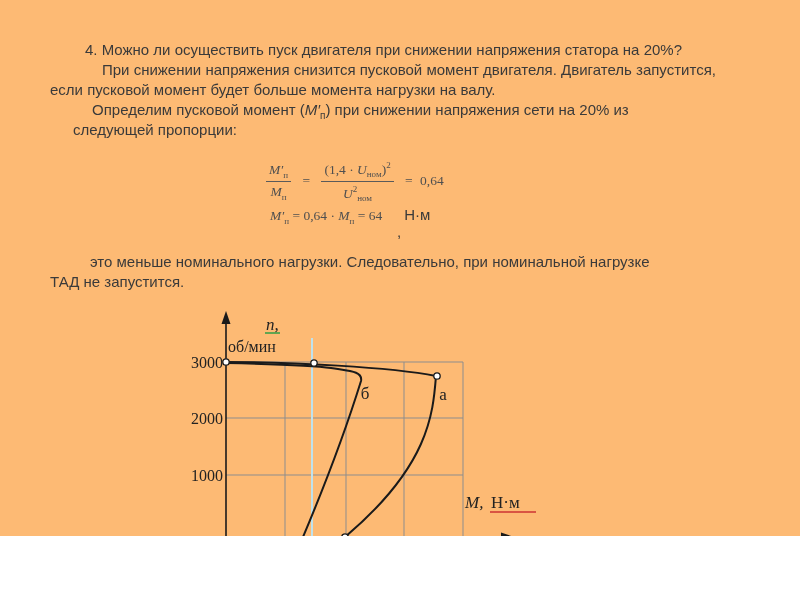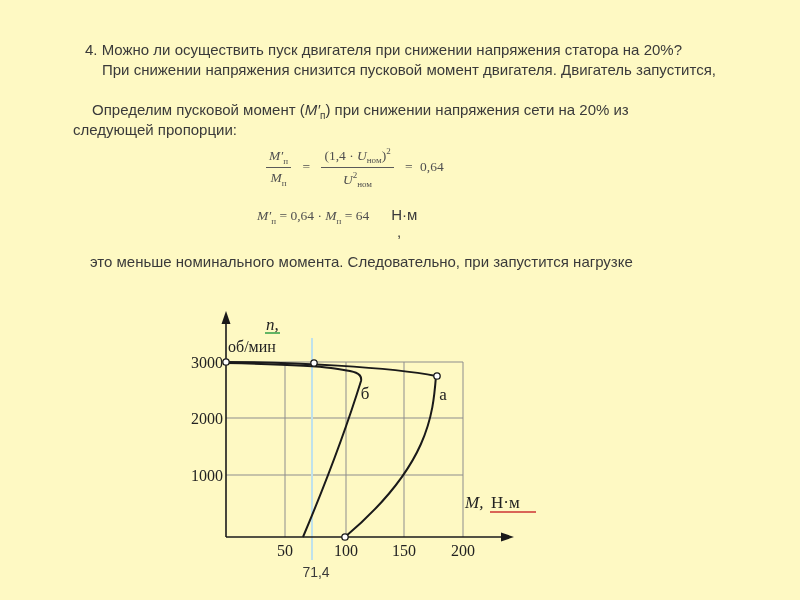--- a/index.html
+++ b/index.html
@@ -1,16 +1,16 @@
 <!DOCTYPE html>
 <html><head>
 <meta charset="utf-8">
 <style>
   html,body{margin:0;padding:0;background:#fff;}
-  #page{position:relative;width:800px;height:600px;background:#fef9c3;overflow:hidden;
+  #page{position:relative;width:800px;height:536px;background:#fdba74;overflow:hidden;
         font-family:"Liberation Sans",sans-serif;color:#3a3a3a;}
   .tline{position:absolute;font-size:15px;line-height:20px;white-space:nowrap;}
   .tline sub{font-size:10px;}
   .formula{position:absolute;font-family:"Liberation Serif",serif;color:#4f4f4f;
            font-size:13.5px;white-space:nowrap;}
   .formula .var{font-style:italic;}
   .formula sub{font-size:9px;}
   .formula sup{font-size:9px;}
   .frac{display:inline-block;vertical-align:middle;text-align:center;margin:0 4px;}
   .frac .num{display:block;border-bottom:1px solid #5a5a5a;padding:0 3px 2px;}
@@ -22,45 +22,47 @@
   .svg-serif{font-family:"Liberation Serif",serif;fill:#222;}
   .svg-sans{font-family:"Liberation Sans",sans-serif;fill:#3a3a3a;}
 </style>
 </head>
 <body>
 
 <div id="page">
 
   <div class="tline" style="left:85px;top:40px;">4. Можно ли осуществить пуск двигателя при снижении напряжения статора на 20%?</div>
   <div class="tline" style="left:102px;top:60px;">При снижении напряжения снизится пусковой момент двигателя. Двигатель запустится,</div>
+  <div class="tline" style="left:50px;top:80px;">если пусковой момент будет больше момента нагрузки на валу.</div>
   <div class="tline" style="left:92px;top:100px;">
     <span>Определим пусковой момент (</span><span style="font-style:italic;">M′</span><sub>п</sub><span>) при снижении напряжения сети на 20% из</span>
   </div>
   <div class="tline" style="left:50px;top:120px;margin-left:23px;">следующей пропорции:</div>
 
-  <div class="formula" style="left:262px;top:146px;">
+  <div class="formula" style="left:262px;top:160px;">
     <span class="frac">
       <span class="num"><span class="var">M′</span><sub>п</sub></span>
       <span class="den"><span class="var">M</span><sub>п</sub></span>
     </span>
     <span class="op">=</span>
     <span class="frac">
       <span class="num"><span>(1,4 · </span><span class="var">U</span><sub>ном</sub><span>)</span><sup>2</sup></span>
       <span class="den"><span class="var">U</span><sup>2</sup><sub>ном</sub></span>
     </span>
     <span class="op">=</span>
     <span>0,64</span>
   </div>
 
-  <div class="formula" style="left:257px;top:206px;">
+  <div class="formula" style="left:270px;top:206px;">
     <span class="var">M′</span><sub>п</sub><span> = 0,64 · </span><span class="var">M</span><sub>п</sub><span> = 64</span><span class="unit-sans">Н·м</span>
   </div>
   <div class="tline" style="left:397px;top:222px;">,</div>
 
-  <div class="tline" style="left:90px;top:252px;">это меньше номинального момента. Следовательно, при запустится нагрузке</div>
+  <div class="tline" style="left:90px;top:252px;">это меньше номинального нагрузки. Следовательно, при номинальной нагрузке</div>
+  <div class="tline" style="left:50px;top:272px;">ТАД не запустится.</div>
 
   <svg id="chart-svg" width="360" height="300" viewBox="180 300 360 300">
 
     <g stroke="#8d8d8d" stroke-width="1">
       <line x1="226" y1="362" x2="463" y2="362"></line>
       <line x1="226" y1="418" x2="463" y2="418"></line>
       <line x1="226" y1="475" x2="463" y2="475"></line>
       <line x1="285" y1="362" x2="285" y2="537"></line>
       <line x1="346" y1="362" x2="346" y2="537"></line>
       <line x1="404" y1="362" x2="404" y2="537"></line>

